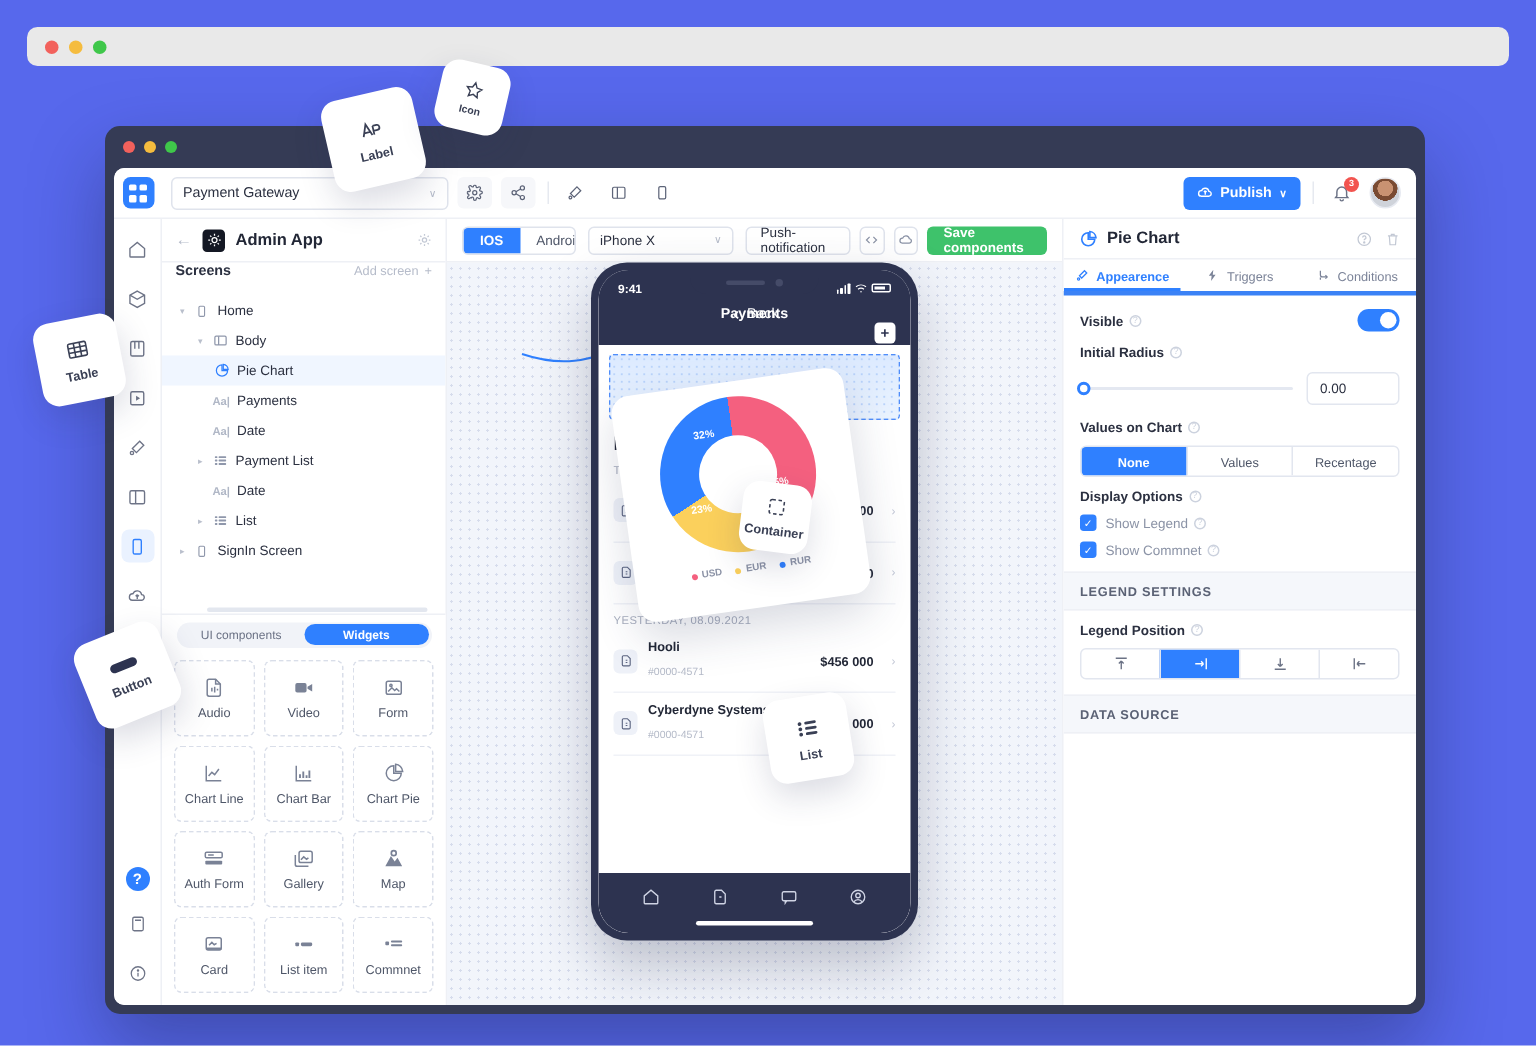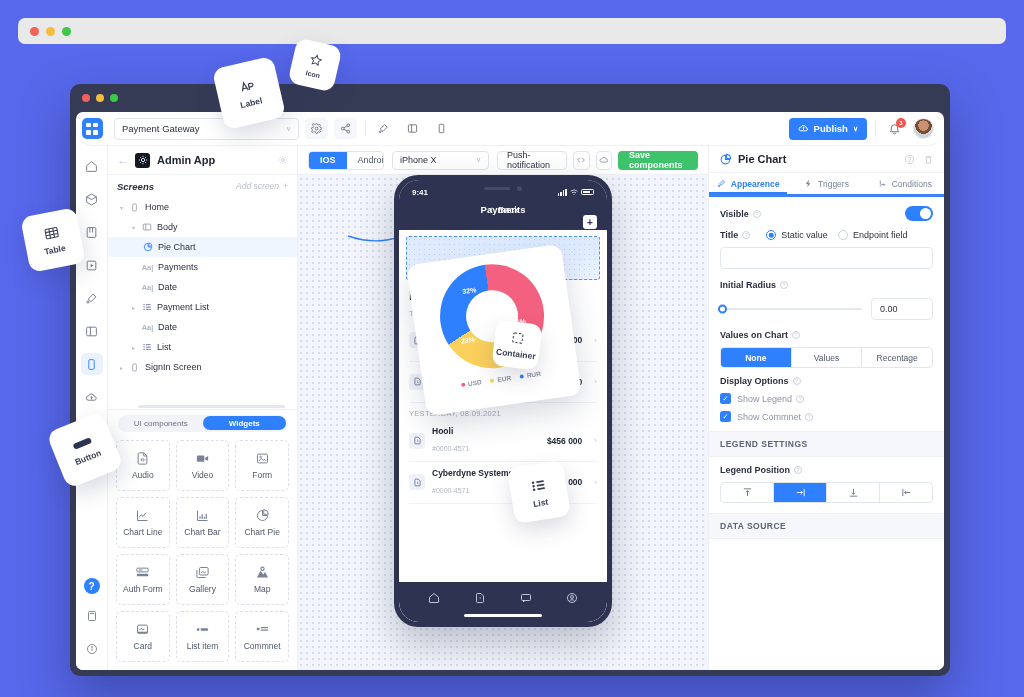--- a/index.html
+++ b/index.html
@@ -34,21 +34,21 @@
   .win-body {
     position: absolute; left: 6px; top: 28px; right: 6px; bottom: 6px;
     background: #ffffff; border-radius: 7px; overflow: hidden;
     display: flex; flex-direction: column;
   }
 
   
   .topbar {
     height: 34px; flex: none; background: #fff;
     border-bottom: 1px solid #eef0f5;
-    display: flex; align-items: center; padding: 0 8px 0 0; border-radius: 17px;
+    display: flex; align-items: center; padding: 0 8px 0 0;
   }
   .rail-logo {
     width: 32px; height: 34px; display: flex; align-items: center; justify-content: center;
   }
   .logo-sq {
     width: 21px; height: 21px; background: #2f80ff; border-radius: 5px;
     display: grid; grid-template-columns: 1fr 1fr; grid-template-rows: 1fr 1fr;
     gap: 2.5px; padding: 4.5px;
   }
   .logo-sq i { background: #fff; border-radius: 1px; display: block; }
@@ -101,21 +101,21 @@
   .help-ico { background: #2f80ff; color: #fff; border-radius: 50%; width: 16px; height: 16px;
               display: flex; align-items: center; justify-content: center; font-size: 10px; font-weight: bold; }
 
   
   .left-panel { width: 190px; flex: none; border-right: 1px solid #eef0f5; display: flex; flex-direction: column; background: #fff; }
   .lp-head { height: 29px; display: flex; align-items: center; padding: 0 9px; gap: 7px; border-bottom: 1px solid #eef0f5; }
   .lp-back { color: #b7bdcb; font-size: 11px; }
   .app-badge { width: 15px; height: 15px; border-radius: 3px; background: #141824; display:flex; align-items:center; justify-content:center; color:#fff; }
   .lp-title { font-size: 11px; font-weight: bold; color: #222736; }
   .lp-gear { margin-left: auto; color: #c2c8d4; }
-  .screens-head { height: 22px; display: flex; align-items: center; padding: 0 9px; font-style: italic; }
+  .screens-head { height: 22px; display: flex; align-items: flex-start; padding: 0 9px; }
   .screens-head b { font-size: 9.5px; color: #2b3040; }
   .add-screen { margin-left: auto; font-size: 8.5px; color: #b6bcca; display: flex; align-items: center; gap: 4px; }
   .tree { flex: 1 1 auto; overflow: hidden; padding-bottom: 4px; position: relative; }
   .tnode { height: 20px; display: flex; align-items: center; font-size: 9px; color: #2b3040; white-space: nowrap; }
   .tnode.sel { background: #f0f6ff; }
   .tw { width: 11px; display: flex; align-items: center; justify-content: center; color: #b9bfcc; font-size: 6px; }
   .tico { width: 15px; display: flex; align-items: center; justify-content: center; color: #8f97ab; }
   .tico.aa { color: #b0b7c6; font-size: 7.5px; font-weight: bold; }
   .tico.pie { color: #2f80ff; }
   .tlabel { margin-left: 3px; }
@@ -915,37 +915,20 @@
                 <span class="lbl">
                   <span>Visible</span>
                   <span class="q">?</span>
                 </span>
                 <span style="margin-left:auto" class="switch">
                     <i></i>
                   </span>
               </div>
             </div>
 
-            <div class="sec" style="padding-top:5px;padding-bottom:6px">
-              <div class="row">
-                <span class="lbl">
-                  <span>Title</span>
-                  <span class="q">?</span>
-                </span>
-                <span class="row" style="margin-left:16px">
-                  <span class="radio on"></span>
-                  <span class="radio-lbl">Static value</span>
-                </span>
-                <span class="row" style="margin-left:10px">
-                  <span class="radio"></span>
-                  <span class="radio-lbl">Endpoint field</span>
-                </span>
-              </div>
-              <div class="text-input"></div>
-            </div>
 
             <div class="sec" style="padding-top:5px;padding-bottom:8px">
               <span class="lbl">
                 <span>Initial Radius</span>
                 <span class="q">?</span>
               </span>
               <div class="slider-row">
                 <span class="track">
                     <i class="knob"></i>
                   </span>

